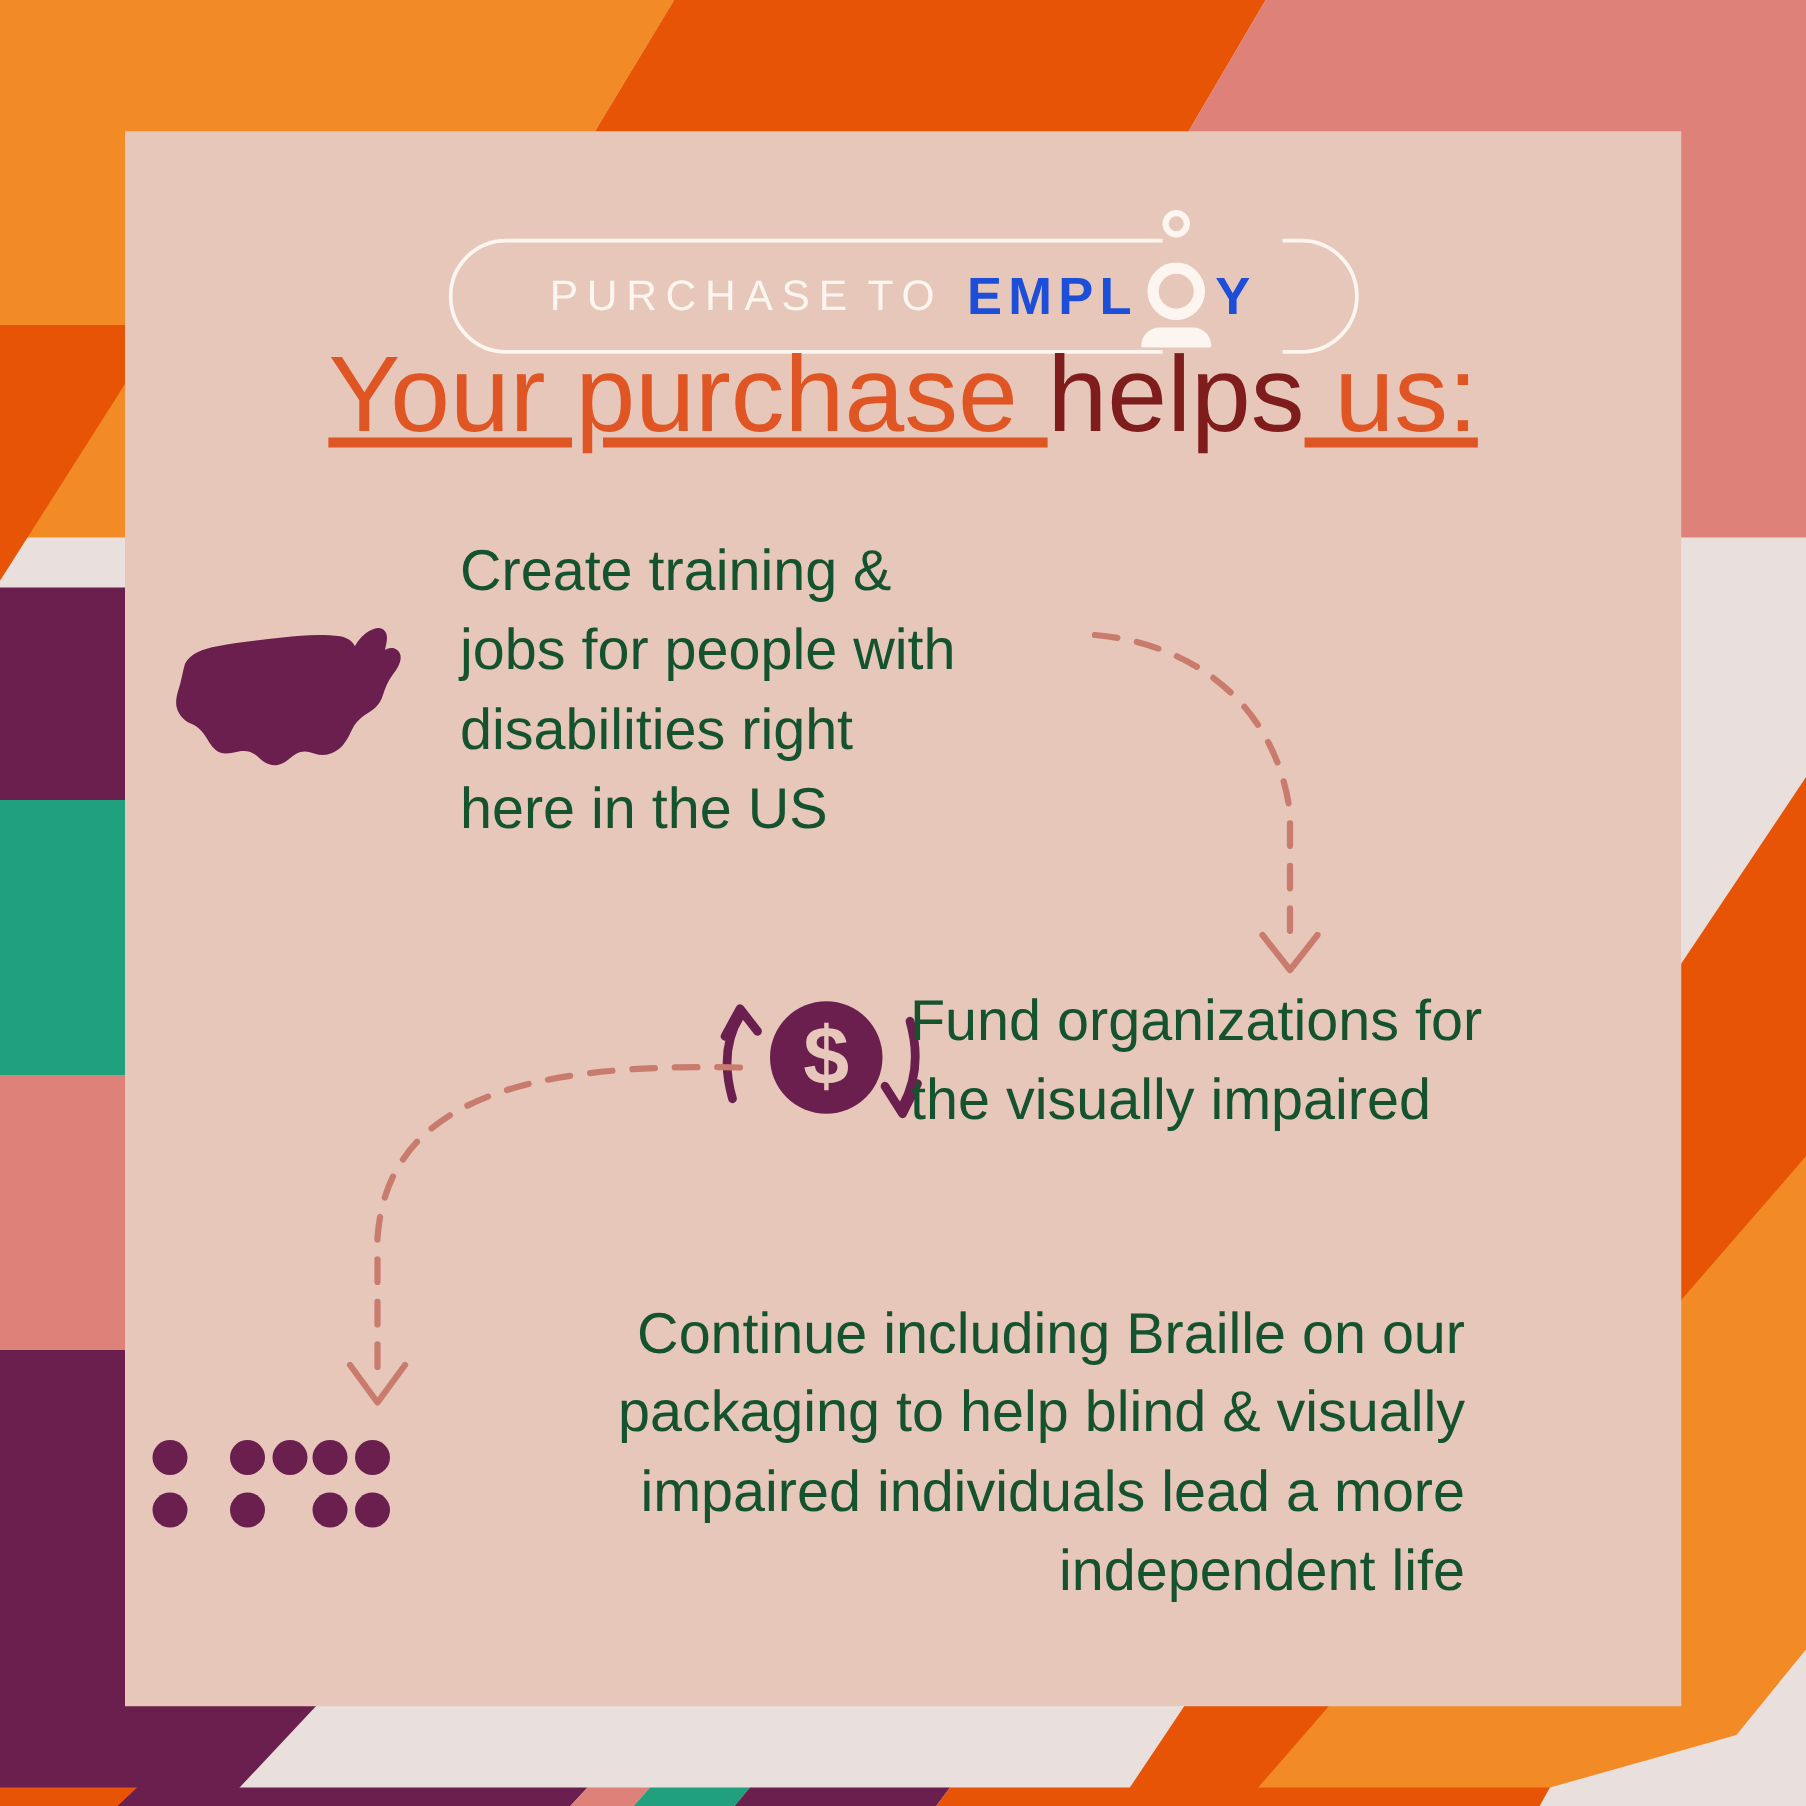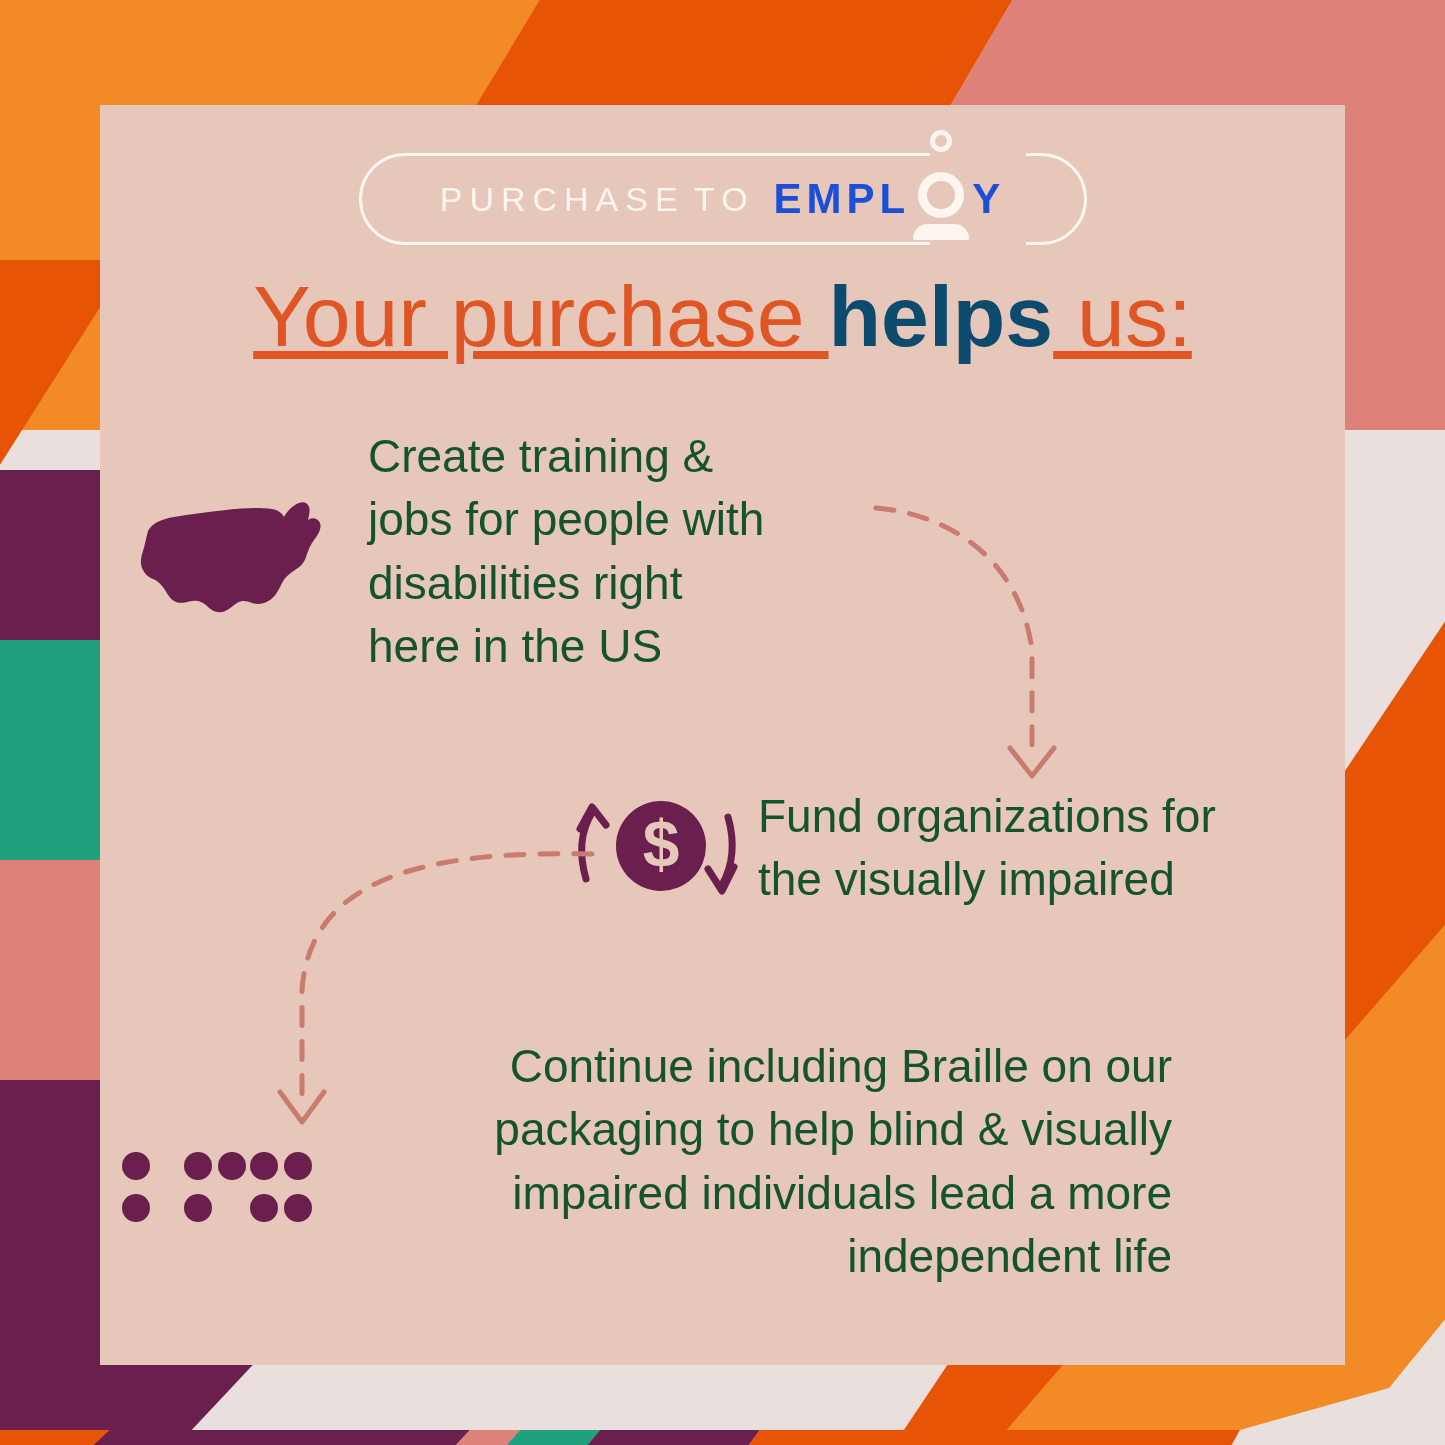--- a/index.html
+++ b/index.html
@@ -43,20 +43,21 @@
     display: flex;
     justify-content: center;
   }
   #badge {
     position: relative;
     width: 728px;
     height: 92px;
     border: 3px solid #fdf5ef;
     border-radius: 46px;
     box-sizing: border-box;
+    margin-top: 38px;
   }
   #badge-text {
     position: absolute;
     inset: 0;
     display: flex;
     align-items: center;
     justify-content: center;
     gap: 0;
   }
   .badge-word-light {
@@ -131,34 +132,34 @@
     left: 0;
     right: 0;
     top: 168px;
     text-align: center;
     font-size: 86px;
     line-height: 1;
     font-weight: 400;
     white-space: nowrap;
   }
   .hl-orange { color: #df5524; text-decoration: underline; }
-  .hl-white  { color: #0c4a6e; font-weight: 700; }
+  .hl-white  { color: #7f1d1d; font-weight: 400; }
 
   
   .body-text {
     position: absolute;
     color: #14532d;
     font-size: 46px;
     line-height: 1.38;
     font-weight: 400;
     white-space: pre-line;
   }
 
   #item1-text { left: 268px; top: 320px; width: 520px; }
-  #item2-text { left: 658px; top: 680px; width: 560px; }
+  #item2-text { left: 628px; top: 680px; width: 560px; }
   #item3-text { left: 252px; top: 930px; width: 820px; text-align: right; }
 
   
   #us-map {
     position: absolute;
     left: 32px;
     top: 388px;
     width: 212px;
     height: 130px;
   }

